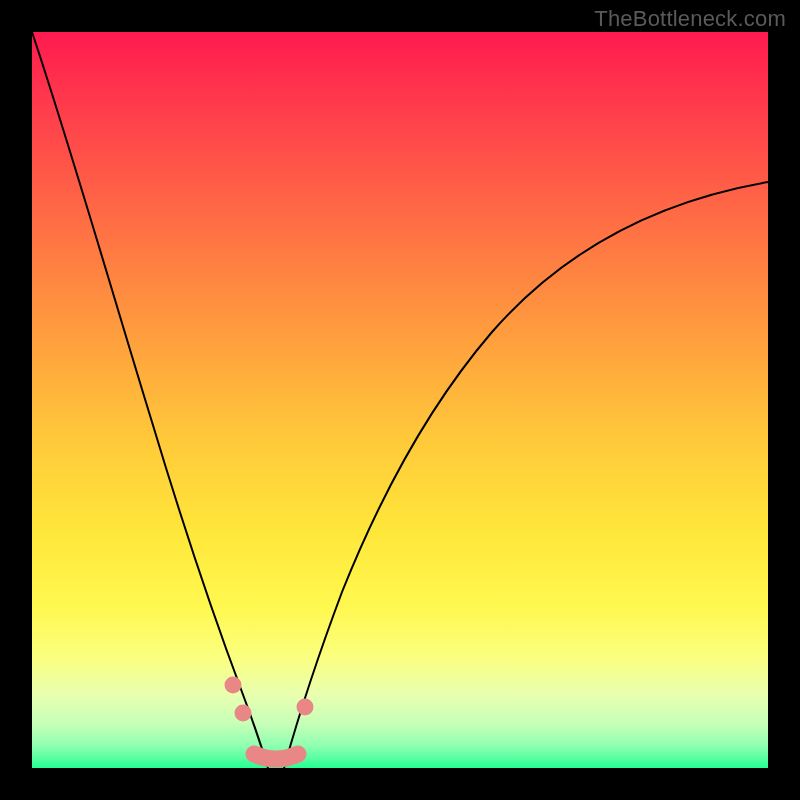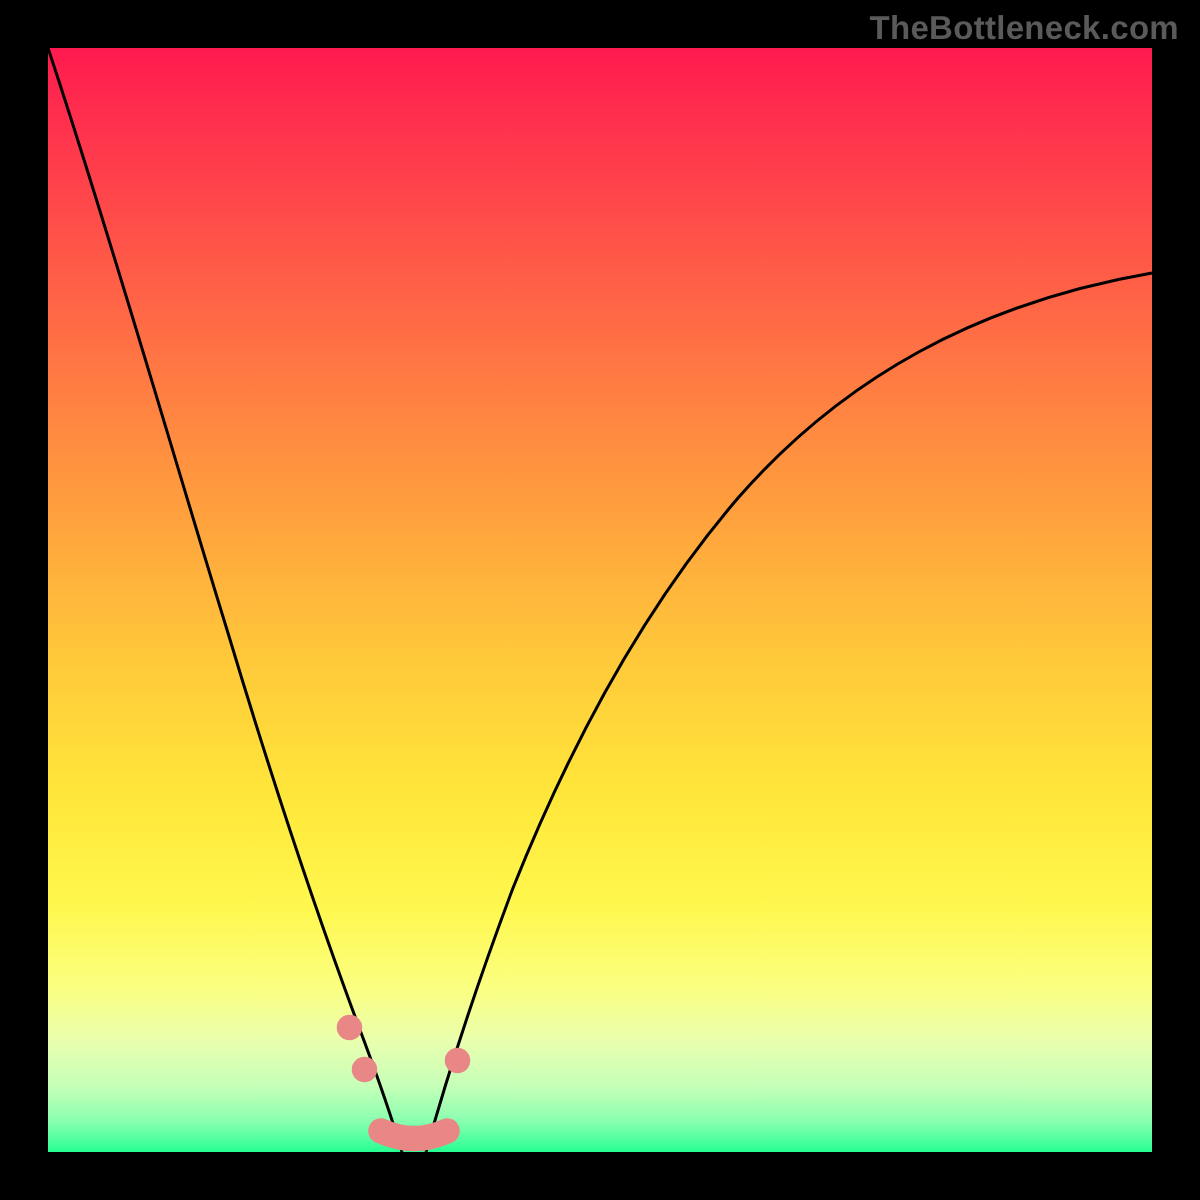--- a/index.html
+++ b/index.html
@@ -39,21 +39,21 @@
       #4cff9e 99%,
       #25ff92 100%
     );
   }
   .watermark {
     position: absolute;
     top: 6px;
     right: 14px;
     color: #5a5a5a;
     font-size: 22px;
-    font-weight: 700;
+    font-weight: 400;
     letter-spacing: 0.2px;
     user-select: none;
   }
   svg.curves {
     position: absolute;
     left: 0;
     top: 0;
     width: 736px;
     height: 736px;
     overflow: visible;

